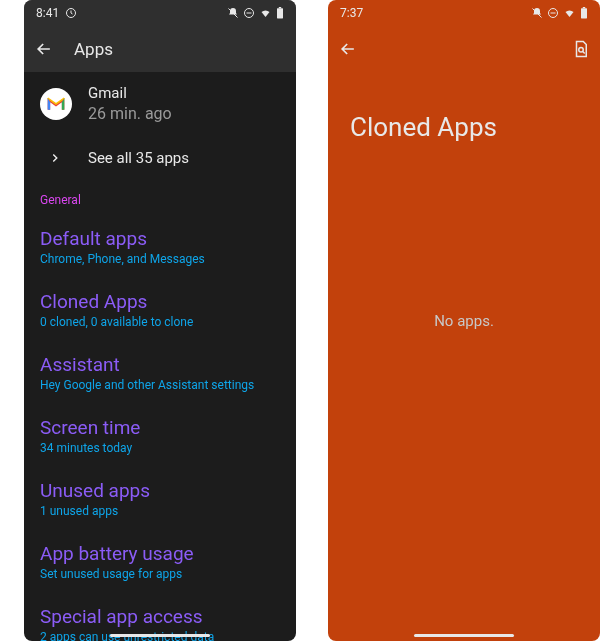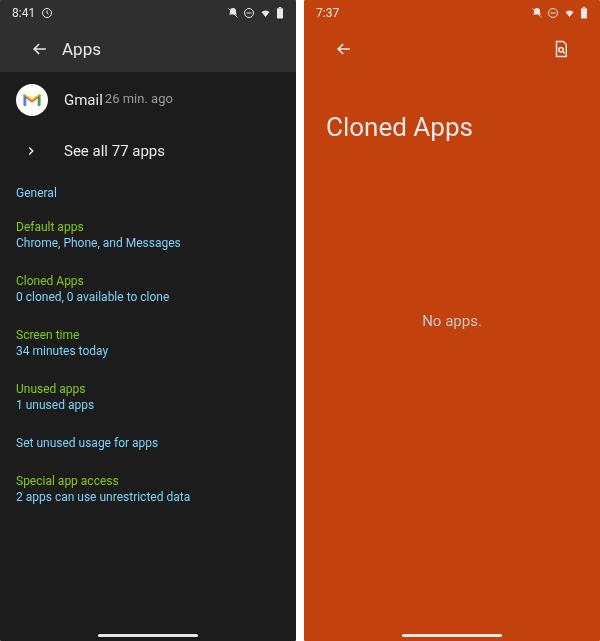--- a/index.html
+++ b/index.html
@@ -8,47 +8,48 @@
       background: #fff;
       width: 600px;
       height: 641px;
       display: flex;
       gap: 8px;
       overflow: hidden;
     }
     .phone {
       flex: 1;
       background: #1c1c1c;
-      border-radius: 1px;
+      border-radius: 8px;
       overflow: hidden;
       display: flex;
       flex-direction: column;
       position: relative;
+      margin-left: 24px;
     }
     .phone.left { background: #1c1c1c; }
     .phone.right { background: #c2410c; }
     .status-bar {
       height: 26px;
       display: flex;
       align-items: center;
       justify-content: space-between;
       padding: 0 12px;
       font-size: 12px;
       color: #e8e8e8;
       background: rgba(60,60,60,0.6);
     }
     .phone.right .status-bar { background: transparent; }
     .status-left { display: flex; align-items: center; gap: 6px; }
     .status-right { display: flex; align-items: center; gap: 4px; }
     .header-bar {
       height: 46px;
       display: flex;
       align-items: center;
-      padding: 0 30px;
-      gap: 12px;
+      padding: 0 10px;
+      gap: 20px;
       background: rgba(60,60,60,0.6);
     }
     .phone.right .header-bar {
       background: transparent;
       justify-content: space-between;
     }
     .back-icon { color: #e8e8e8; display: flex; align-items: center; cursor: pointer; }
     .header-title { color: #e8e8e8; font-size: 17px; font-weight: 400; }
     .content { flex: 1; overflow: hidden; }
     .app-item {
@@ -61,43 +62,43 @@
     .app-icon {
       width: 32px;
       height: 32px;
       border-radius: 50%;
       background: #fff;
       display: flex;
       align-items: center;
       justify-content: center;
       flex-shrink: 0;
     }
-    .app-info { display: flex; flex-direction: row; gap: 2px; }
+    .app-info { display: flex; flex-direction: column; gap: 2px; }
     .app-title { color: #e8e8e8; font-size: 15px; }
-    .app-sub { color: #9a9a9a; font-size: 13px; }
+    .app-sub { color: #9a9a9a; font-size: 16px; }
     .see-all {
       display: flex;
       align-items: center;
       padding: 14px 24px;
       gap: 26px;
       cursor: pointer;
     }
     .see-all .chev { color: #e8e8e8; }
     .see-all-text { color: #e8e8e8; font-size: 15px; }
     .section-label {
-      color: #7dd3fc;
+      color: #d946ef;
       font-size: 12px;
       padding: 12px 16px 8px;
     }
     .setting-item {
       padding: 12px 16px;
       cursor: pointer;
     }
-    .setting-title { color: #84cc16; font-size: 12px; margin-bottom: 2px; }
-    .setting-sub { color: #7dd3fc; font-size: 12px; }
+    .setting-title { color: #8b5cf6; font-size: 19px; margin-bottom: 2px; }
+    .setting-sub { color: #0ea5e9; font-size: 12px; }
     .big-title {
       color: #e8e8e8;
       font-size: 26px;
       font-weight: 400;
       padding: 40px 22px 20px;
     }
     .empty-state {
       position: absolute;
       top: 50%;
       left: 50%;
@@ -184,42 +185,47 @@
         <span class="app-sub">26 min. ago</span>
       </div>
     </div>
 
     <div class="see-all">
       <span class="chev">
         <svg width="14" height="14" viewBox="0 0 24 24" fill="none" stroke="#e8e8e8" stroke-width="2.5">
             <path d="M9 6l6 6-6 6"></path>
           </svg>
       </span>
-      <span class="see-all-text">See all 77 apps</span>
+      <span class="see-all-text">See all 35 apps</span>
     </div>
 
     <div class="section-label">General</div>
 
     <div class="setting-item">
       <div class="setting-title">Default apps</div>
       <div class="setting-sub">Chrome, Phone, and Messages</div>
     </div>
     <div class="setting-item">
       <div class="setting-title">Cloned Apps</div>
       <div class="setting-sub">0 cloned, 0 available to clone</div>
     </div>
     <div class="setting-item">
+      <div class="setting-title">Assistant</div>
+      <div class="setting-sub">Hey Google and other Assistant settings</div>
+    </div>
+    <div class="setting-item">
       <div class="setting-title">Screen time</div>
       <div class="setting-sub">34 minutes today</div>
     </div>
     <div class="setting-item">
       <div class="setting-title">Unused apps</div>
       <div class="setting-sub">1 unused apps</div>
     </div>
     <div class="setting-item">
+      <div class="setting-title">App battery usage</div>
       <div class="setting-sub">Set unused usage for apps</div>
     </div>
     <div class="setting-item">
       <div class="setting-title">Special app access</div>
       <div class="setting-sub">2 apps can use unrestricted data</div>
     </div>
   </div>
   <div class="nav-bar"></div>
 </div>
 

